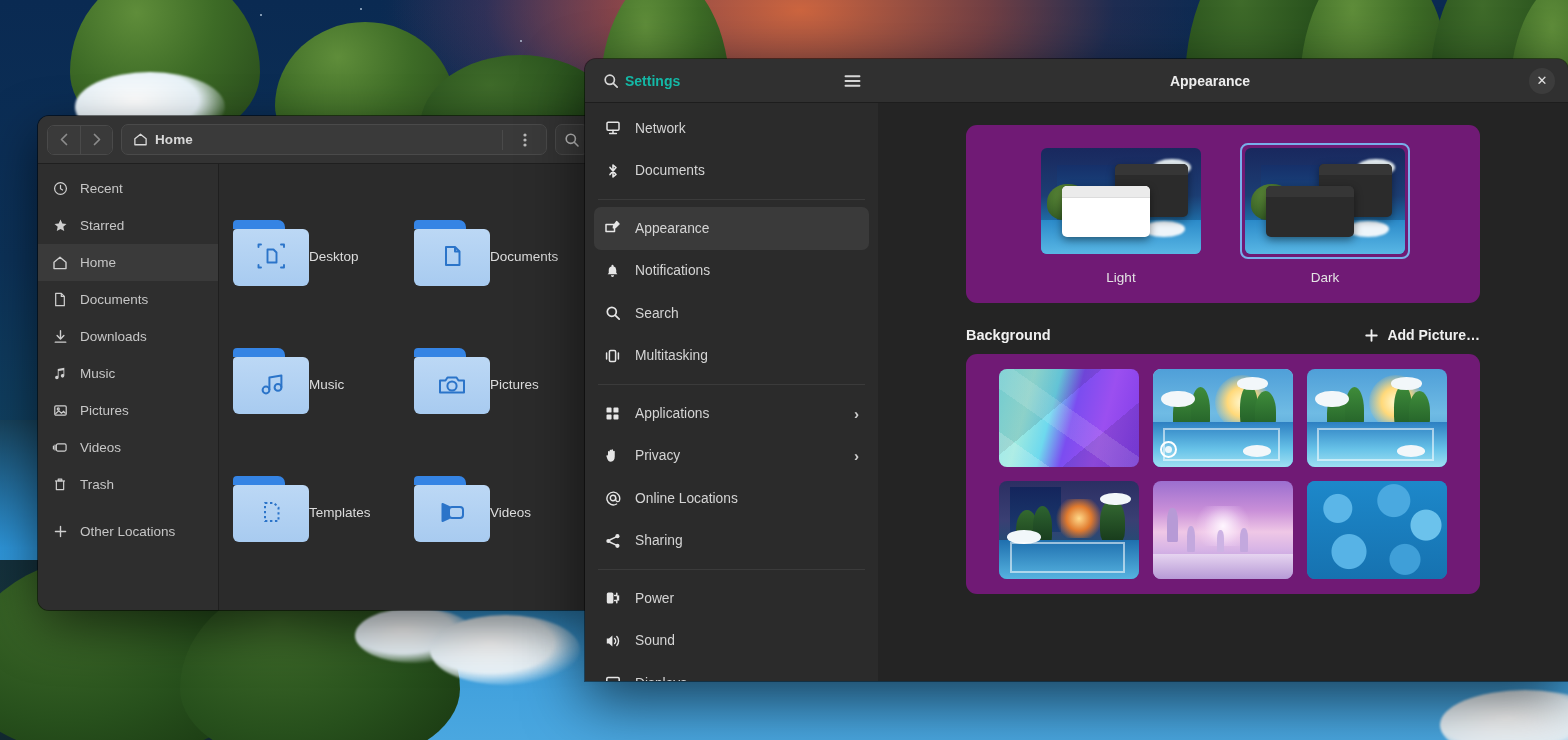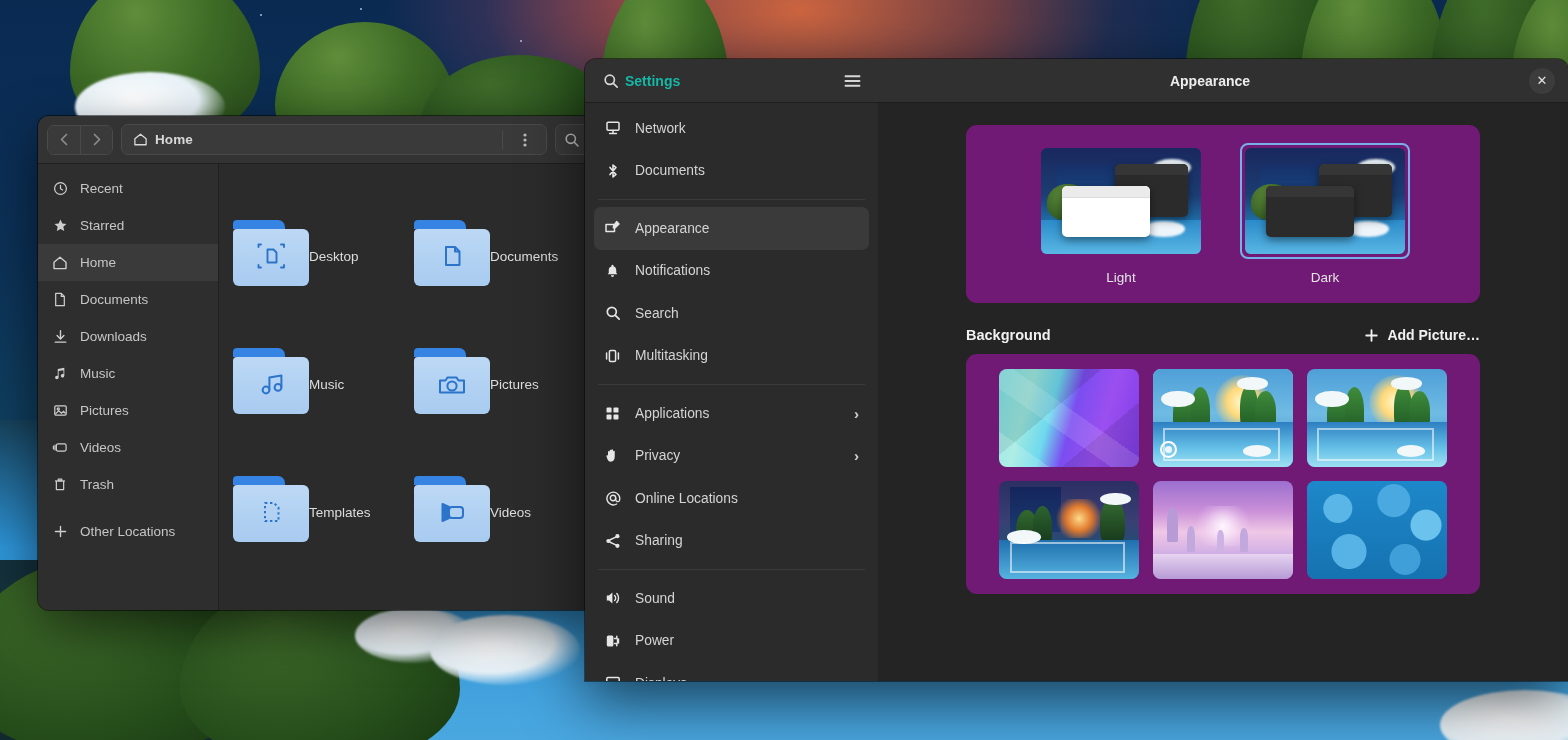--- a/index.html
+++ b/index.html
@@ -670,36 +670,36 @@
               </svg>
           </span>
           <span class="n-label">Sharing</span>
         </div>
 
         <div class="nav-sep"></div>
 
         <div class="nav-item">
           <span class="n-ico">
             <svg width="16" height="16" viewBox="0 0 16 16" fill="currentColor">
+                <rect x="1.8" y="2.4" width="6.6" height="11.2" rx="1.6"></rect>
+                <path d="M9.6 5.4h2.2V3.2M9.6 10.6h2.2v2.2" stroke="currentColor" stroke-width="1.5" fill="none" stroke-linecap="round"></path>
+                <path d="M11.8 5.4h2.4v5.2h-2.4z"></path>
+              </svg>
+          </span>
+          <span class="n-label">Power</span>
+        </div>
+        <div class="nav-item">
+          <span class="n-ico">
+            <svg width="16" height="16" viewBox="0 0 16 16" fill="currentColor">
                 <path d="M7.4 2.6 L4 5.6 H1.8v4.8H4l3.4 3z"></path>
                 <path d="M9.6 5.4a3.6 3.6 0 0 1 0 5.2" fill="none" stroke="currentColor" stroke-width="1.4" stroke-linecap="round"></path>
                 <path d="M11.8 3.6a6.4 6.4 0 0 1 0 8.8" fill="none" stroke="currentColor" stroke-width="1.4" stroke-linecap="round"></path>
               </svg>
           </span>
           <span class="n-label">Sound</span>
-        </div>
-        <div class="nav-item">
-          <span class="n-ico">
-            <svg width="16" height="16" viewBox="0 0 16 16" fill="currentColor">
-                <rect x="1.8" y="2.4" width="6.6" height="11.2" rx="1.6"></rect>
-                <path d="M9.6 5.4h2.2V3.2M9.6 10.6h2.2v2.2" stroke="currentColor" stroke-width="1.5" fill="none" stroke-linecap="round"></path>
-                <path d="M11.8 5.4h2.4v5.2h-2.4z"></path>
-              </svg>
-          </span>
-          <span class="n-label">Power</span>
         </div>
         <div class="nav-item">
           <span class="n-ico">
             <svg width="16" height="16" viewBox="0 0 16 16" fill="none" stroke="currentColor" stroke-width="1.5">
                 <rect x="1.8" y="2.6" width="12.4" height="8.6" rx="1.2"></rect>
               </svg>
           </span>
           <span class="n-label">Displays</span>
         </div>
 

